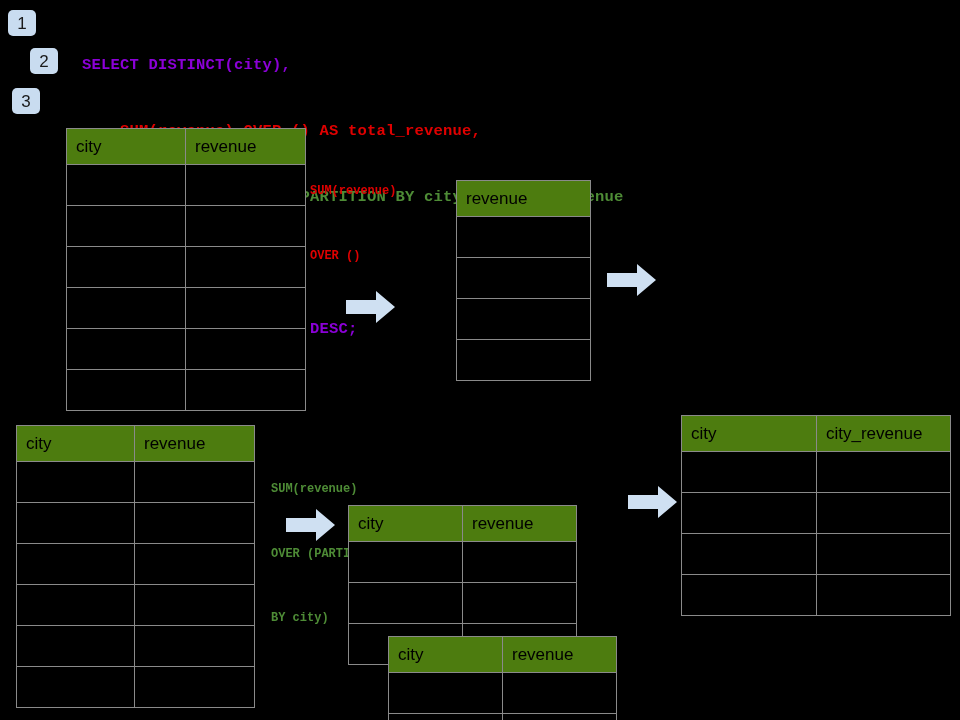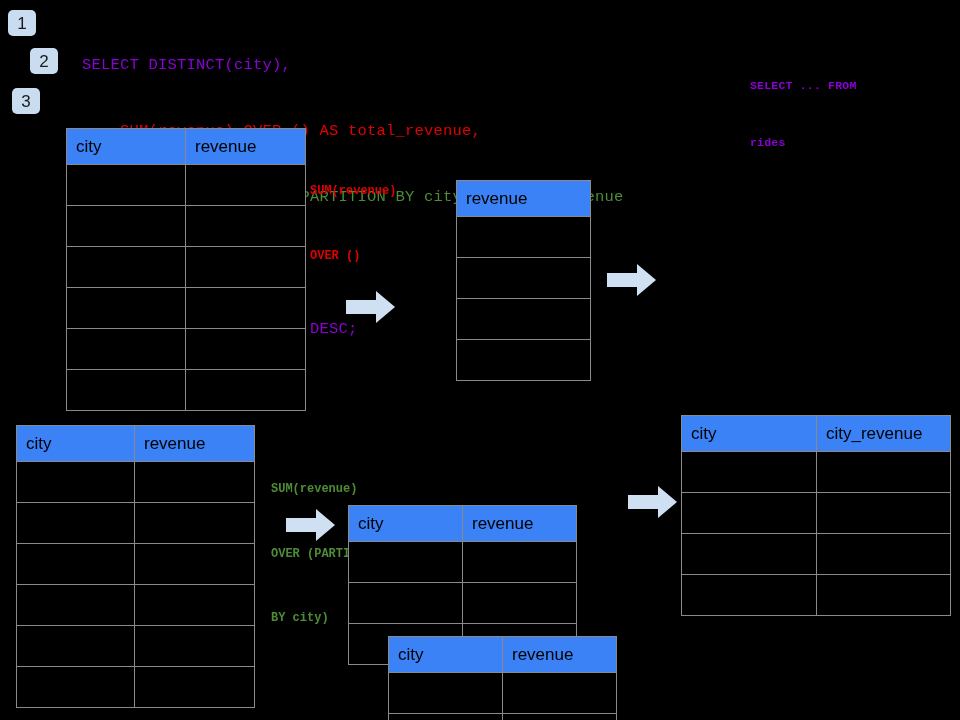--- a/index.html
+++ b/index.html
@@ -31,21 +31,21 @@
     justify-content: center;
     width: 28px;
     height: 26px;
   }
 
   
   .sql-block {
     position: absolute;
     font-family: "Liberation Mono", monospace;
     white-space: pre;
-    font-weight: normal;
+    font-weight: bold;
   }
   .sql-main {
     font-size: 15.5px;
     line-height: 22px;
     letter-spacing: 0.2px;
   }
   .sql-aside {
     font-size: 11.5px;
     line-height: 19px;
     letter-spacing: 0.2px;
@@ -72,21 +72,21 @@
     table-layout: fixed;
     background: #000000;
     font-family: "Liberation Sans", sans-serif;
   }
   .tbl th, .tbl td {
     border: 1px solid #8a8a8a;
     padding: 0;
     margin: 0;
   }
   .tbl th {
-    background: #3b82f6;
+    background: #4d7c0f;
     color: #000000;
     font-weight: normal;
     font-size: 17px;
     text-align: left;
     padding-left: 9px;
     height: 35px;
     vertical-align: middle;
   }
   .tbl td {
     background: #000000;
@@ -108,24 +108,20 @@
   <div class="step-badge" style="left:12px; top:88px;">3</div>
 
   <div class="sql-block sql-main" style="left:82px; top:10px;">
     <div class="c-purple">SELECT DISTINCT(city),</div>
     <div class="c-red">    SUM(revenue) OVER () AS total_revenue,</div>
     <div class="c-green">    SUM(revenue) OVER (PARTITION BY city) as city_revenue</div>
     <div class="c-purple">  FROM rides</div>
     <div class="c-purple">  ORDER by city_revenue DESC;</div>
   </div>
 
-  <div class="sql-block sql-aside" style="left:750px; top:38px;">
-    <div class="c-purple">SELECT ... FROM</div>
-    <div class="c-purple">rides</div>
-  </div>
 
   <div class="annot c-red" style="left:310px; top:138px;">
     <div>SUM(revenue)</div>
     <div>OVER ()</div>
   </div>
 
   <div class="annot c-green" style="left:271px; top:436px;">
     <div>SUM(revenue)</div>
     <div>OVER (PARTITION</div>
     <div>BY city)</div>

